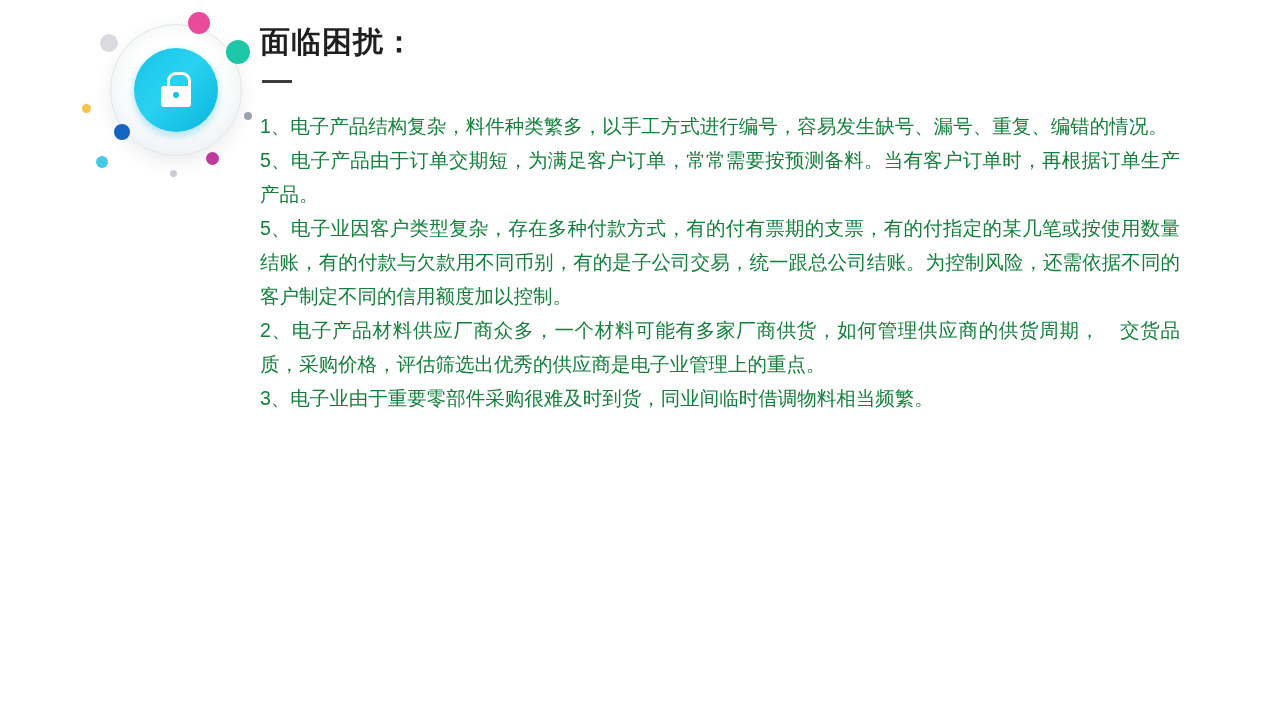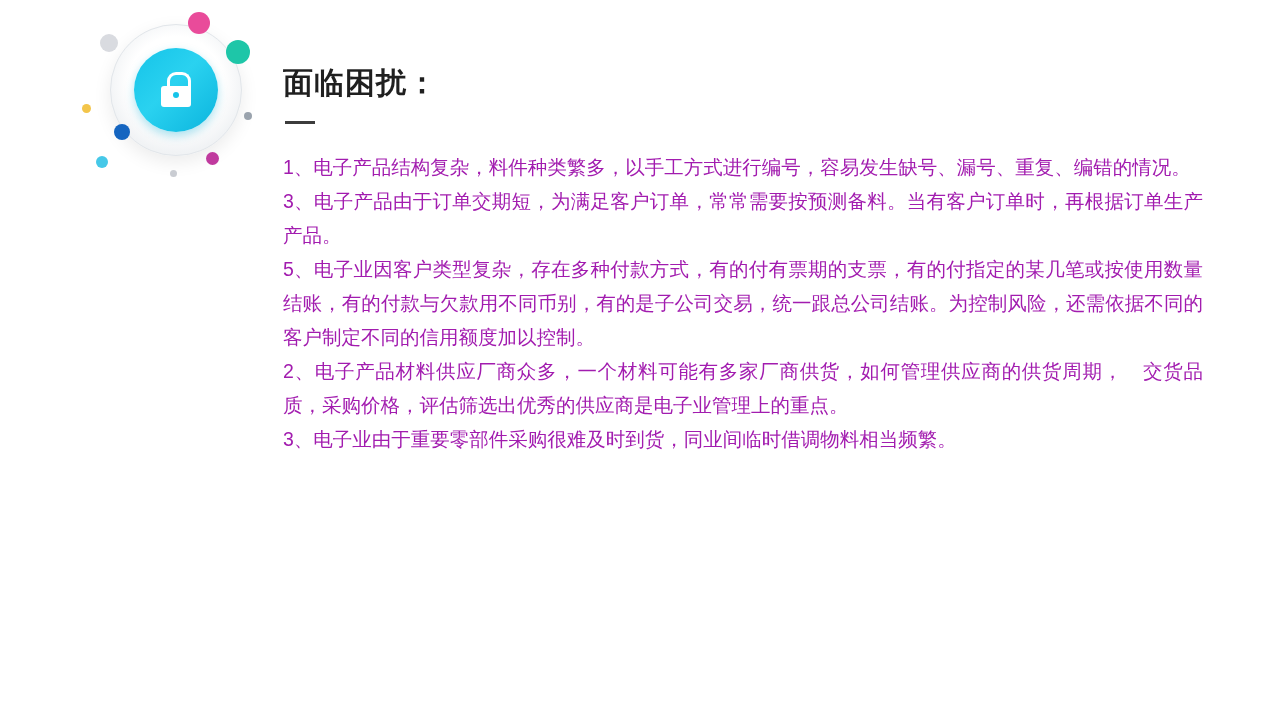--- a/index.html
+++ b/index.html
@@ -103,24 +103,23 @@
   .dot-d { left: 36px;  top: 114px; width: 16px; height: 16px; background: #1565c0; }
   .dot-e { left: 18px;  top: 146px; width: 12px; height: 12px; background: #46c8e8; }
   .dot-f { left: 128px; top: 142px; width: 13px; height: 13px; background: #c03a9e; }
   .dot-g { left: 4px;   top: 94px;  width: 9px;  height: 9px;  background: #f3c54a; }
   .dot-h { left: 166px; top: 102px; width: 8px;  height: 8px;  background: #9aa3ad; }
   .dot-i { left: 92px;  top: 160px; width: 7px;  height: 7px;  background: #c9ccd2; }
 
   
   .content {
     position: absolute;
-    left: 283px;
+    left: 260px;
     top: 22px;
     width: 920px;
-    margin-top: 41px;
   }
   .title {
     font-size: 30px;
     font-weight: bold;
     color: #1f1f1f;
     letter-spacing: 1px;
     margin: 0;
     line-height: 40px;
   }
   .title-rule {
@@ -130,21 +129,21 @@
     margin: 18px 0 26px 2px;
   }
   .body-list {
     margin: 0;
     padding: 0;
     list-style: none;
   }
   .body-item {
     font-size: 19.5px;
     line-height: 34px;
-    color: #a21caf;
+    color: #15803d;
     text-align: justify;
     margin: 0;
   }
 </style>
 </head>
 <body>
 
 <div class="slide">
 
   <div class="icon-cluster">
@@ -166,20 +165,20 @@
         <div class="lock-key"></div>
       </div>
     </div>
   </div>
 
   <div class="content">
     <h1 class="title">面临困扰：</h1>
     <div class="title-rule"></div>
     <ul class="body-list">
       <li class="body-item">1、电子产品结构复杂，料件种类繁多，以手工方式进行编号，容易发生缺号、漏号、重复、编错的情况。</li>
-      <li class="body-item">3、电子产品由于订单交期短，为满足客户订单，常常需要按预测备料。当有客户订单时，再根据订单生产产品。</li>
+      <li class="body-item">5、电子产品由于订单交期短，为满足客户订单，常常需要按预测备料。当有客户订单时，再根据订单生产产品。</li>
       <li class="body-item">5、电子业因客户类型复杂，存在多种付款方式，有的付有票期的支票，有的付指定的某几笔或按使用数量结账，有的付款与欠款用不同币别，有的是子公司交易，统一跟总公司结账。为控制风险，还需依据不同的客户制定不同的信用额度加以控制。</li>
       <li class="body-item">2、电子产品材料供应厂商众多，一个材料可能有多家厂商供货，如何管理供应商的供货周期，　交货品质，采购价格，评估筛选出优秀的供应商是电子业管理上的重点。</li>
       <li class="body-item">3、电子业由于重要零部件采购很难及时到货，同业间临时借调物料相当频繁。</li>
     </ul>
   </div>
 
 </div>
 
 </body></html>

